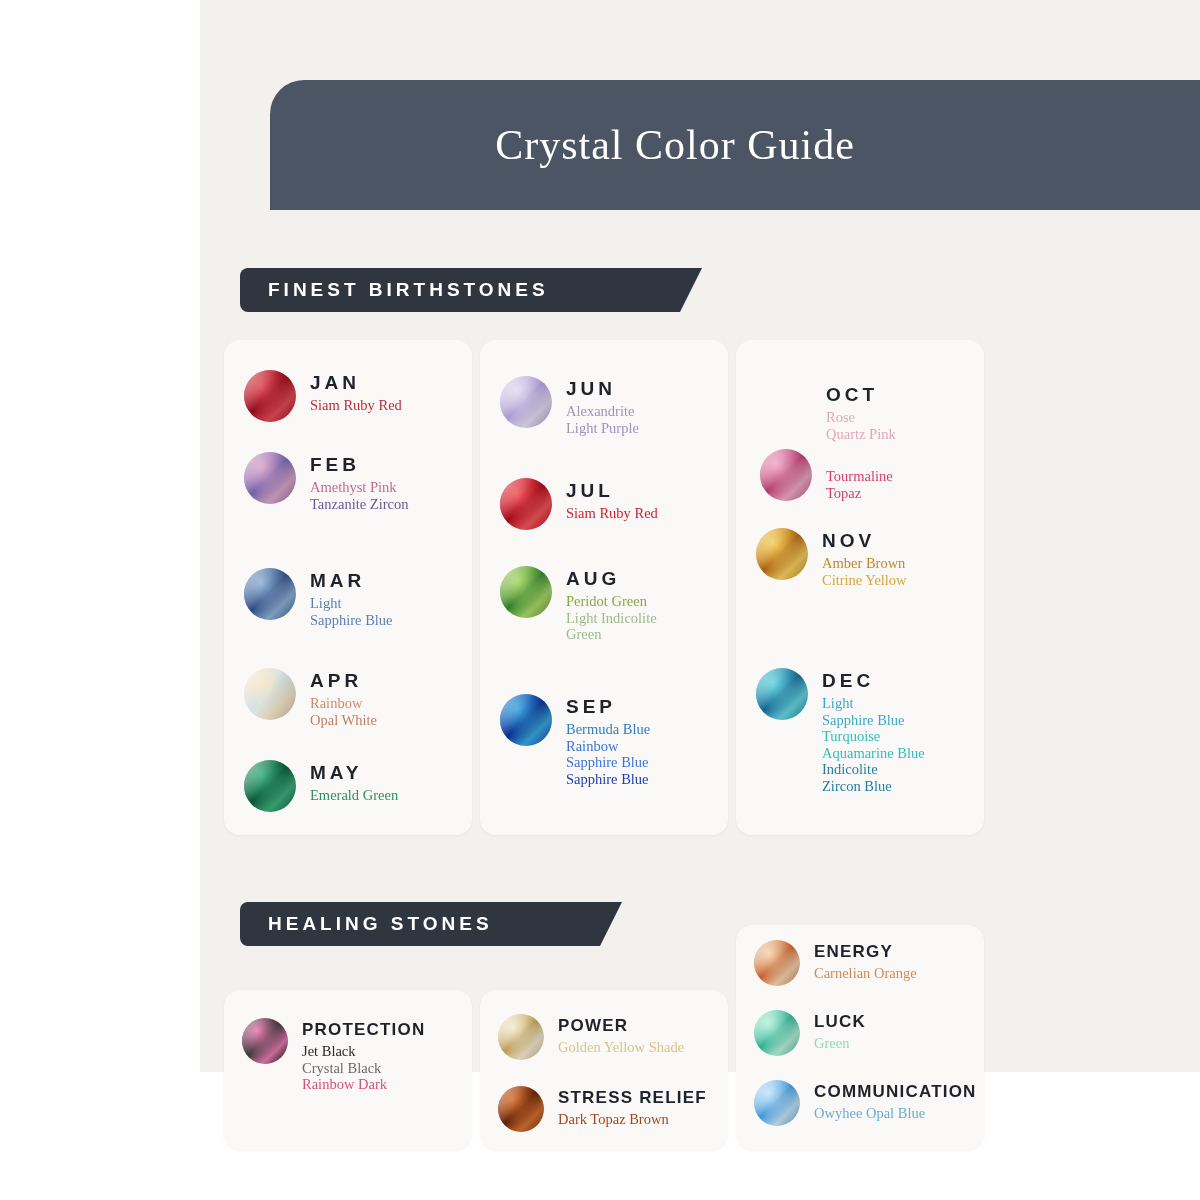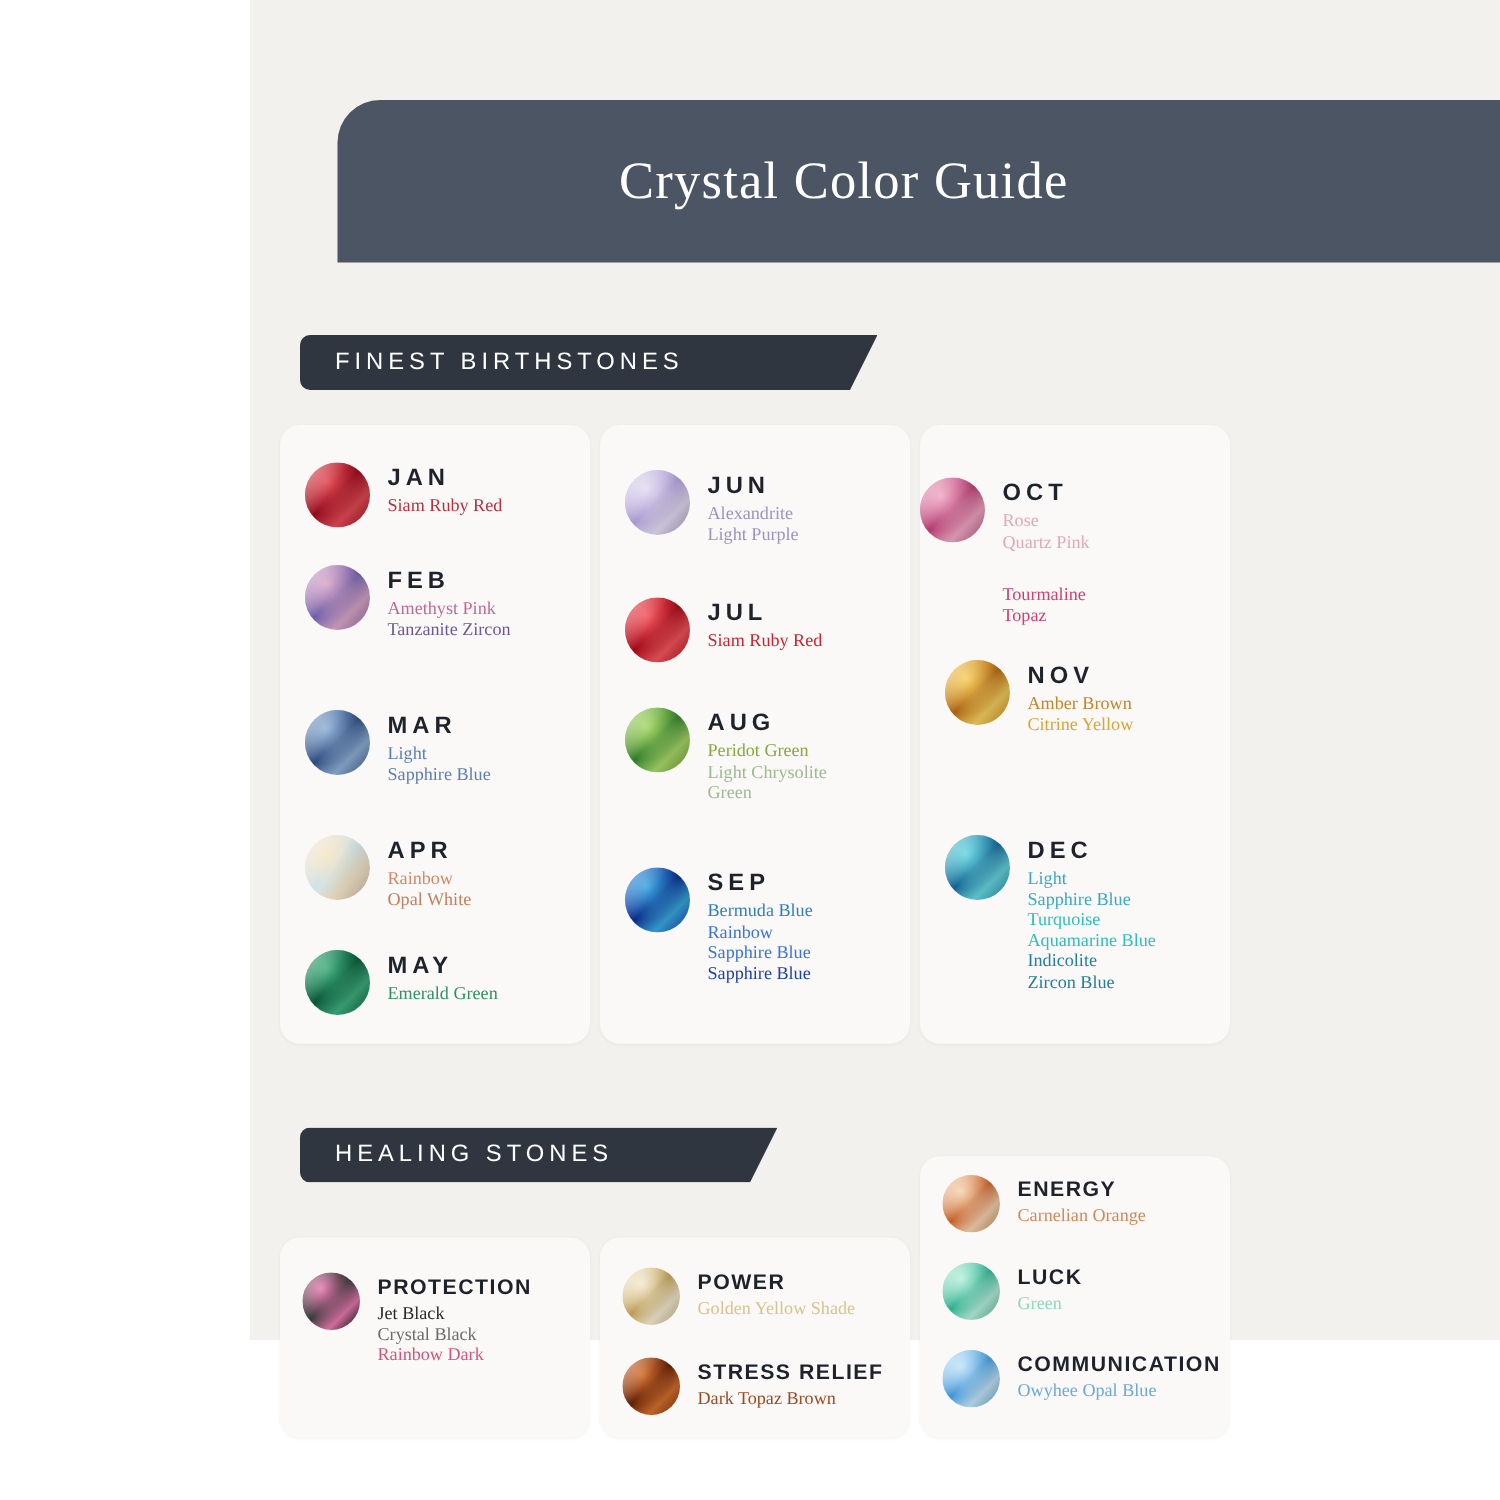--- a/index.html
+++ b/index.html
@@ -31,21 +31,21 @@
   }
   
   .section-tab{
     position:absolute;height:44px;background:#2f3640;
     display:flex;align-items:center;
     padding:0 34px 0 28px;
     border-top-left-radius:8px;border-bottom-left-radius:8px;
     clip-path:polygon(0 0, 100% 0, calc(100% - 22px) 100%, 0 100%);
   }
   .section-tab span{
-    color:#ffffff;font-size:19px;font-weight:normal;letter-spacing:4px;
+    color:#ffffff;font-size:19px;font-weight:bold;letter-spacing:4px;
   }
   #tab-birthstones{left:40px;top:268px;width:400px;}
   #tab-healing{left:40px;top:902px;width:320px;}
 
   
   .card{
     position:absolute;background:#faf9f7;border-radius:16px;
     box-shadow:0 1px 3px rgba(0,0,0,0.05);
   }
   #card-col1{left:24px;top:340px;width:248px;height:495px;}
@@ -155,35 +155,35 @@
         <div class="entry-text">
           <div class="month">JUL</div>
           <div class="cname" style="color: rgb(204, 34, 48);">Siam Ruby Red</div>
         </div>
       </div>
       <div class="entry" style="left: 300px; top: 566px;">
         <div class="gem" style="background:radial-gradient(circle at 32% 28%, #a9d96a 0%, rgba(255,255,255,0) 55%),linear-gradient(135deg, #7db83a 0%, #2f7a2c 48%, #a9d96a 72%, #7db83a 100%);"></div>
         <div class="entry-text">
           <div class="month">AUG</div>
           <div class="cname" style="color: rgb(133, 169, 63);">Peridot Green</div>
-          <div class="cname" style="color: rgb(157, 185, 143);">Light Chrysolite</div>
+          <div class="cname" style="color: rgb(157, 185, 143);">Light Indicolite</div>
           <div class="cname" style="color: rgb(157, 185, 143);">Green</div>
         </div>
       </div>
       <div class="entry" style="left: 300px; top: 694px;">
         <div class="gem" style="background:radial-gradient(circle at 32% 28%, #3aa8e0 0%, rgba(255,255,255,0) 55%),linear-gradient(135deg, #1c4fd0 0%, #0b2a86 48%, #3aa8e0 72%, #1c4fd0 100%);"></div>
         <div class="entry-text">
           <div class="month">SEP</div>
           <div class="cname" style="color: rgb(47, 127, 192);">Bermuda Blue</div>
           <div class="cname" style="color: rgb(58, 116, 216);">Rainbow</div>
           <div class="cname" style="color: rgb(58, 116, 216);">Sapphire Blue</div>
           <div class="cname" style="color: rgb(28, 63, 176);">Sapphire Blue</div>
         </div>
       </div>
-      <div class="entry" style="left: 536px; top: 382px;">
+      <div class="entry" style="left: 560px; top: 382px; align-items: flex-end;">
         <div class="gem" style="background:radial-gradient(circle at 32% 28%, #f0a8c4 0%, rgba(255,255,255,0) 55%),linear-gradient(135deg, #d46a9a 0%, #b03b6e 48%, #f0a8c4 72%, #d46a9a 100%);"></div>
         <div class="entry-text">
           <div class="month">OCT</div>
           <div class="cname" style="color: rgb(224, 168, 187);">Rose</div>
           <div class="cname" style="color: rgb(224, 168, 187);">Quartz Pink</div>
           <div class="cname" style="color: rgb(207, 63, 114); margin-top: 26px;">Tourmaline</div>
           <div class="cname" style="color: rgb(207, 63, 114);">Topaz</div>
         </div>
       </div>
       <div class="entry" style="left: 556px; top: 528px;">

